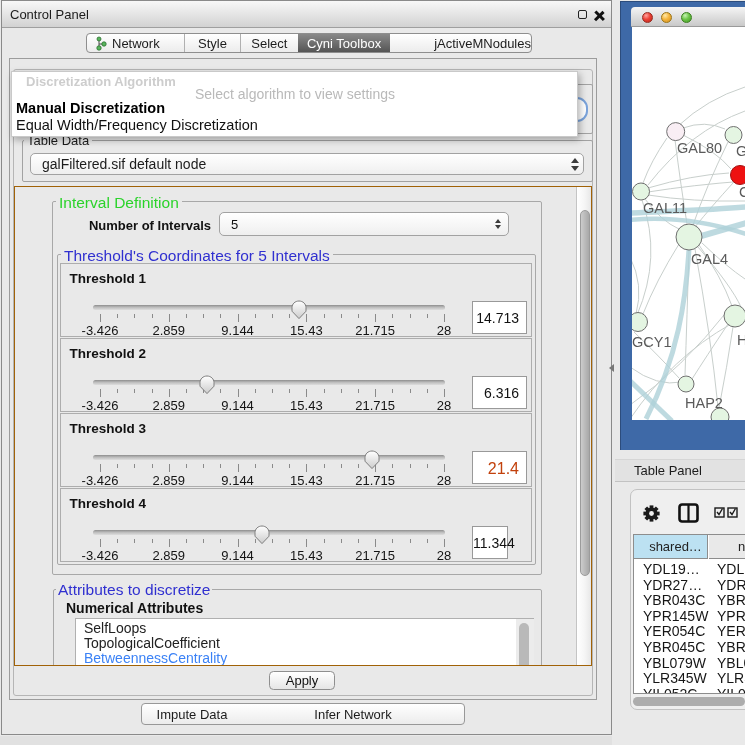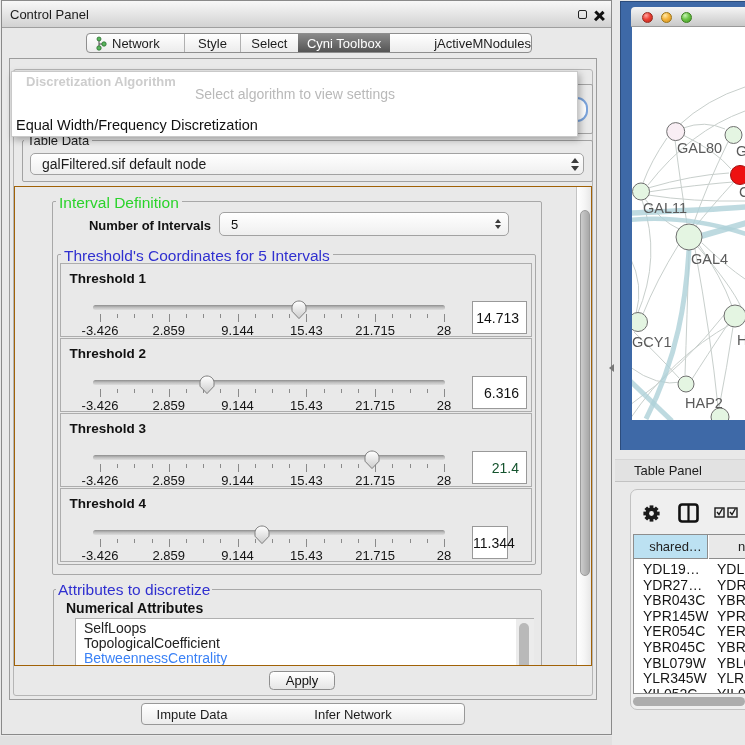--- a/index.html
+++ b/index.html
@@ -126,21 +126,21 @@
       <div class="abs" style="left:353.0px;top:59px;width:60px;text-align:center;font-size:13px;color:#141414;">28</div>
       <svg class="abs" style="left:302.8px;top:36px;" width="16" height="20" viewBox="0 0 16 20">
     <defs>
             <linearGradient id="thg226" x1="0" y1="0" x2="0" y2="1">
               <stop offset="0" stop-color="#ffffff"></stop>
               <stop offset="1" stop-color="#cccccc"></stop>
             </linearGradient>
           </defs>
     <path d="M 8 1 C 11.9 1 15 3.9 15 7.6 L 15 11.2 L 8 18.6 L 1 11.2 L 1 7.6 C 1 3.9 4.1 1 8 1 Z" fill="url(#thg226)" stroke="#7e7e7e" stroke-width="1"></path>
   </svg>
-      <div class="abs" style="left:411px;top:37px;width:55px;height:33px;background:#fff;border:1px solid #999;font-size:14px;color:#14532d;text-align:right;line-height:33px;padding-right:7px;">21.4</div>
+      <div class="abs" style="left:411px;top:37px;width:55px;height:33px;background:#fff;border:1px solid #999;font-size:16px;color:#c2410c;text-align:right;line-height:33px;padding-right:7px;">21.4</div>
     </div>
     <div class="abs" style="left:45px;top:301px;width:472px;height:74px;border:1px solid #adadad;background:#e9e9e9;">
       <div class="abs" style="left:8.5px;top:7px;font-size:13.5px;font-weight:bold;color:#111;">Threshold 4</div>
       <div class="abs" style="left:32px;top:41px;width:352px;height:5px;border-radius:3px;background:linear-gradient(180deg,#8d8d8d,#bcbcbc 45%,#dedede);"></div>
       <div class="abs" style="left:39px;top:50px;width:346px;height:4px;background:repeating-linear-gradient(90deg,#8a8a8a 0 1px,transparent 1px 17.2px);"></div>
       <div class="abs" style="left:39px;top:50px;width:346px;height:8px;background:repeating-linear-gradient(90deg,#8a8a8a 0 1px,transparent 1px 68.8px);"></div>
       <div class="abs" style="left:9.0px;top:59px;width:60px;text-align:center;font-size:13px;color:#141414;">-3.426</div>
       <div class="abs" style="left:77.8px;top:59px;width:60px;text-align:center;font-size:13px;color:#141414;">2.859</div>
       <div class="abs" style="left:146.6px;top:59px;width:60px;text-align:center;font-size:13px;color:#141414;">9.144</div>
       <div class="abs" style="left:215.4px;top:59px;width:60px;text-align:center;font-size:13px;color:#141414;">15.43</div>
@@ -178,20 +178,21 @@
 
 <div class="abs" style="left:141px;top:703px;width:324px;height:22px;background:linear-gradient(180deg,#ffffff,#ececec);border:1px solid #989898;border-radius:4px;display:flex;overflow:hidden;">
   <div style="width:100px;display:flex;align-items:center;justify-content:center;" class="t13">Impute Data</div>
   <div style="flex:1;display:flex;align-items:center;justify-content:center;" class="t13">Infer Network</div>
 </div>
 <div class="abs" style="left:0;top:736px;width:612px;height:9px;background:#e1e1e1;"></div>
 
 <div class="abs" id="popup" style="left:11px;top:71px;width:567px;height:66px;background:#fff;border:1px solid #c9c9c9;box-shadow:2px 3px 7px rgba(0,0,0,0.3);z-index:50;">
   <div class="abs" style="left:14px;top:2px;font-size:13px;font-weight:bold;color:#cdcdcd;">Discretization Algorithm</div>
   <div class="abs" style="left:183px;top:14px;font-size:14px;color:#b9b9b9;">Select algorithm to view settings</div>
+  <div class="abs" style="left:4px;top:28px;font-size:14.5px;font-weight:bold;color:#000;">Manual Discretization</div>
   <div class="abs" style="left:4px;top:44.5px;font-size:14.5px;color:#111;">Equal Width/Frequency Discretization</div>
 </div>
 
 <div class="abs" style="left:609px;top:364px;width:0;height:0;border-top:4px solid transparent;border-bottom:4px solid transparent;border-right:5px solid #777;"></div>
 
 <div class="abs" style="left:620px;top:1px;width:125px;height:449px;background:#3e69a7;border-top:1px solid #2c4c7c;border-left:1px solid #2c4c7c;"></div>
 <div class="abs" style="left:631px;top:7px;width:114px;height:20px;background:linear-gradient(180deg,#f5f5f5,#c9c9c9);border-bottom:1px solid #9a9a9a;border-top-left-radius:4px;"></div>
 <div class="abs" style="left:641.5px;top:11.5px;width:11px;height:11px;border-radius:50%;background:radial-gradient(circle at 35% 28%,#ffa49e,#ec4136 45%,#b92318);border:0.5px solid #952a20;"></div>
 <div class="abs" style="left:661px;top:11.5px;width:11px;height:11px;border-radius:50%;background:radial-gradient(circle at 35% 28%,#ffe9a8,#f5b53e 45%,#cf8d1d);border:0.5px solid #9a7416;"></div>
 <div class="abs" style="left:681px;top:11.5px;width:11px;height:11px;border-radius:50%;background:radial-gradient(circle at 35% 28%,#c6f3b2,#6ec549 45%,#3f9922);border:0.5px solid #3a7d1f;"></div>

